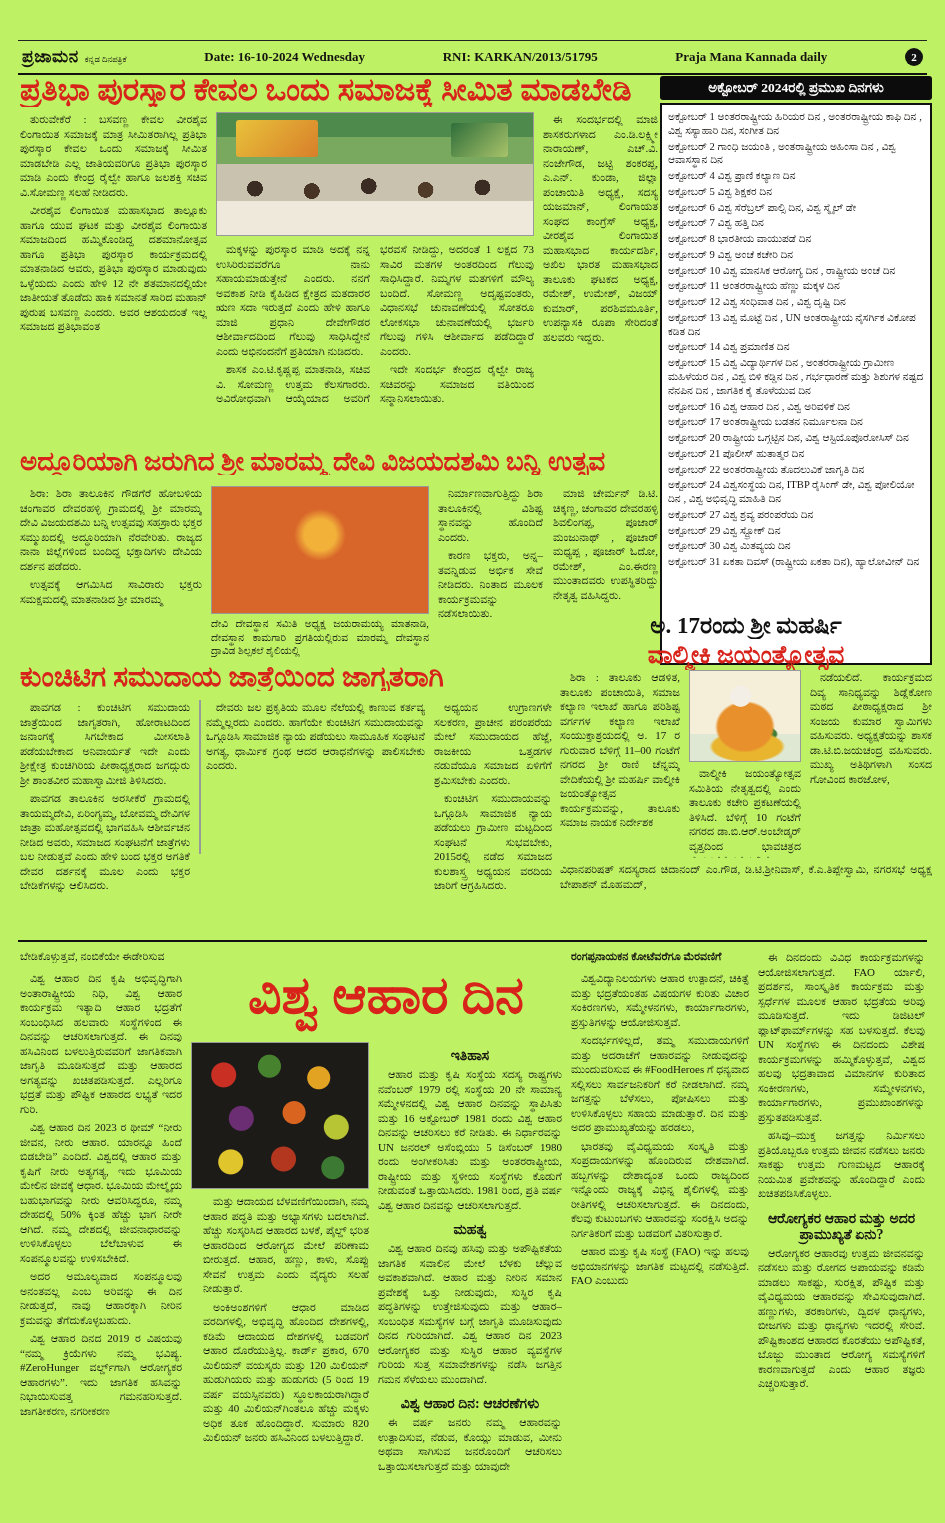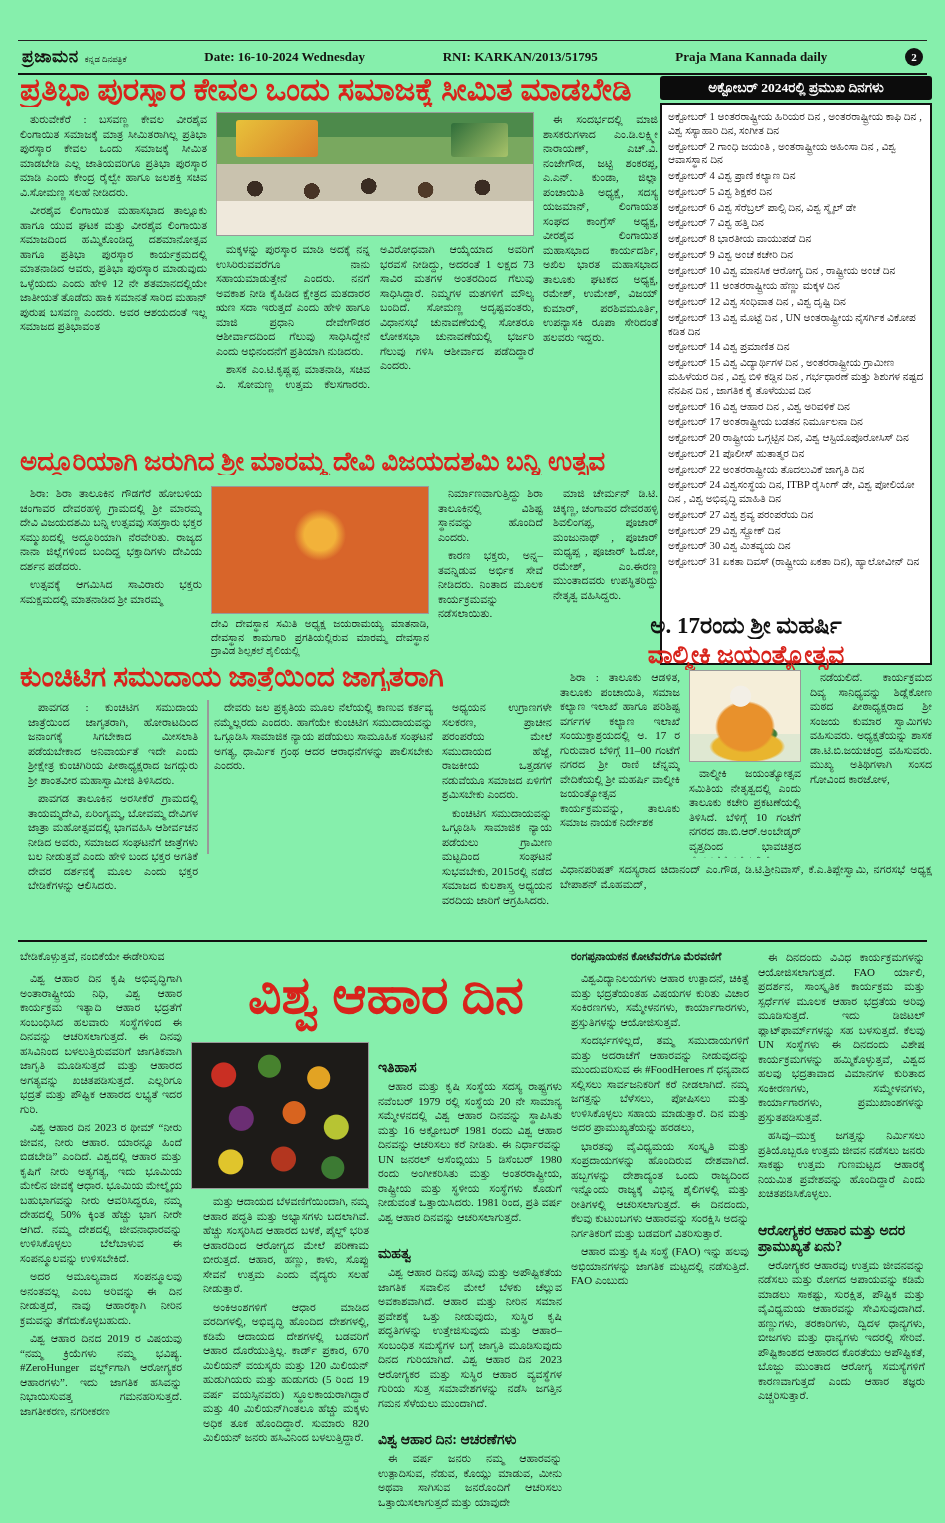--- a/index.html
+++ b/index.html
@@ -1,16 +1,16 @@
 <!DOCTYPE html>
 <html style="--red: #d8231b;"><head>
 <meta charset="utf-8">
 <style>
   html,body{margin:0;padding:0;background:#e8e8e4;}
-  .page{position:relative;width:945px;height:1523px;background:#86efac;margin:0 auto;
+  .page{position:relative;width:945px;height:1523px;background:#bef264;margin:0 auto;
         font-family:"Liberation Serif","DejaVu Serif",serif;color:#151310;overflow:hidden;}
   
   .hdr{position:absolute;top:40px;left:18px;right:18px;height:32px;
        border-top:1px solid #222;border-bottom:2px solid #111;
        display:flex;align-items:center;justify-content:space-between;padding:0 4px;}
   .logo-wrap{display:flex;align-items:baseline;gap:6px;}
   .logo{font-weight:bold;font-size:17px;letter-spacing:.5px;}
   .logo-sub{font-size:8.5px;}
   .hdr-item{font-weight:bold;font-size:13px;}
   .page-badge{width:18px;height:18px;border-radius:50%;background:#111;color:#fff;
@@ -22,21 +22,21 @@
   .h3{position:absolute;top:662px;left:20px;width:560px;font-size:28px;}
   .h4a{font-size:23px;font-weight:bold;color:#111;text-align:center;white-space:nowrap;overflow:hidden;}
   .h4b{font-size:25px;font-weight:bold;color:var(--red,#d8231b);text-align:center;white-space:nowrap;overflow:hidden;margin-top:2px;}
   .hfood{position:absolute;top:952px;left:196px;width:380px;height:88px;font-size:52px;
          display:flex;align-items:center;justify-content:center;}
   
   .txt{font-size:11px;line-height:1.32;text-align:justify;overflow:hidden;}
   .txt p{margin:0 0 4px 0;text-indent:10px;}
   .cols2{column-count:2;column-gap:10px;}
   .frag{font-size:11px;margin-bottom:8px;overflow:hidden;white-space:nowrap;}
-  .subhead{font-weight:bold;font-size:14px;margin:18px 0 3px 0;}
+  .subhead{font-weight:bold;font-size:14px;text-align:center;margin:6px 0 3px 0;}
   
   .abs{position:absolute;}
   .flexrow{display:flex;gap:9px;}
   
   .sidebar{position:absolute;top:76px;left:660px;width:272px;}
   .sb-title{background:#0c0c0c;color:#fff;font-weight:bold;font-size:13.5px;text-align:center;
             padding:4px 2px;border-radius:3px;white-space:nowrap;overflow:hidden;}
   .sb-box{border:2px solid #111;margin-top:3px;padding:5px 6px;height:548px;overflow:hidden;background:#fff;}
   .sb-box p{margin:0 0 2px 0;font-size:10.6px;line-height:1.3;}
   
@@ -105,20 +105,21 @@
 
       <p>ತುರುವೇಕೆರೆ : ಬಸವಣ್ಣ ಕೇವಲ ವೀರಶೈವ ಲಿಂಗಾಯಿತ ಸಮಾಜಕ್ಕೆ ಮಾತ್ರ ಸೀಮಿತರಾಗಿಲ್ಲ ಪ್ರತಿಭಾ ಪುರಸ್ಕಾರ ಕೇವಲ ಒಂದು ಸಮಾಜಕ್ಕೆ ಸೀಮಿತ ಮಾಡಬೇಡಿ ಎಲ್ಲ ಜಾತಿಯವರಿಗೂ ಪ್ರತಿಭಾ ಪುರಸ್ಕಾರ ಮಾಡಿ ಎಂದು ಕೇಂದ್ರ ರೈಲ್ವೇ ಹಾಗೂ ಜಲಶಕ್ತಿ ಸಚಿವ ವಿ.ಸೋಮಣ್ಣ ಸಲಹೆ ನೀಡಿದರು.</p>
           <p>ವೀರಶೈವ ಲಿಂಗಾಯಿತ ಮಹಾಸಭಾದ ತಾಲ್ಲೂಕು ಹಾಗೂ ಯುವ ಘಟಕ ಮತ್ತು ವೀರಶೈವ ಲಿಂಗಾಯಿತ ಸಮಾಜದಿಂದ ಹಮ್ಮಿಕೊಂಡಿದ್ದ ದಶಮಾನೋತ್ಸವ ಹಾಗೂ ಪ್ರತಿಭಾ ಪುರಸ್ಕಾರ ಕಾರ್ಯಕ್ರಮದಲ್ಲಿ ಮಾತನಾಡಿದ ಅವರು, ಪ್ರತಿಭಾ ಪುರಸ್ಕಾರ ಮಾಡುವುದು ಒಳ್ಳೆಯದು ಎಂದು ಹೇಳಿ 12 ನೇ ಶತಮಾನದಲ್ಲಿಯೇ ಜಾತೀಯತೆ ತೊಡೆದು ಹಾಕಿ ಸಮಾನತೆ ಸಾರಿದ ಮಹಾನ್ ಪುರುಷ ಬಸವಣ್ಣ ಎಂದರು. ಅವರ ಆಶಯದಂತೆ ಇಲ್ಲ ಸಮಾಜದ ಪ್ರತಿಭಾವಂತ</p>
         </div>
       <div style="width:318px;display:flex;flex-direction:column;gap:6px;height:100%;">
         <div class="photo ph-stage" style="height:122px;"></div>
         <div class="txt cols2" style="flex:1;">
 
         <p>ಮಕ್ಕಳನ್ನು ಪುರಸ್ಕಾರ ಮಾಡಿ ಅದಕ್ಕೆ ನನ್ನ ಉಸಿರಿರುವವರೆಗೂ ನಾನು ಸಹಾಯಮಾಡುತ್ತೇನೆ ಎಂದರು. ನನಗೆ ಅವಕಾಶ ನೀಡಿ ಕೈಹಿಡಿದ ಕ್ಷೇತ್ರದ ಮತದಾರರ ಋಣ ಸದಾ ಇರುತ್ತದೆ ಎಂದು ಹೇಳಿ ಹಾಗೂ ಮಾಜಿ ಪ್ರಧಾನಿ ದೇವೇಗೌಡರ ಆಶೀರ್ವಾದದಿಂದ ಗೆಲುವು ಸಾಧಿಸಿದ್ದೇನೆ ಎಂದು ಅಭಿನಂದನೆಗೆ ಪ್ರತಿಯಾಗಿ ನುಡಿದರು.</p>
             <p>ಶಾಸಕ ಎಂ.ಟಿ.ಕೃಷ್ಣಪ್ಪ ಮಾತನಾಡಿ, ಸಚಿವ ವಿ. ಸೋಮಣ್ಣ ಉತ್ತಮ ಕೆಲಸಗಾರರು. ಅವಿರೋಧವಾಗಿ ಆಯ್ಕೆಯಾದ ಅವರಿಗೆ ಭರವಸೆ ನೀಡಿದ್ದು, ಅದರಂತೆ 1 ಲಕ್ಷದ 73 ಸಾವಿರ ಮತಗಳ ಅಂತರದಿಂದ ಗೆಲುವು ಸಾಧಿಸಿದ್ದಾರೆ. ನಿಮ್ಮಗಳ ಮತಗಳಿಗೆ ಮೌಲ್ಯ ಬಂದಿದೆ. ಸೋಮಣ್ಣ ಅದೃಷ್ಟವಂತರು, ವಿಧಾನಸಭೆ ಚುನಾವಣೆಯಲ್ಲಿ ಸೋತರೂ ಲೋಕಸಭಾ ಚುನಾವಣೆಯಲ್ಲಿ ಭರ್ಜರಿ ಗೆಲುವು ಗಳಿಸಿ ಆಶೀರ್ವಾದ ಪಡೆದಿದ್ದಾರೆ ಎಂದರು.</p>
+            <p>ಇದೇ ಸಂದರ್ಭ ಕೇಂದ್ರದ ರೈಲ್ವೇ ರಾಜ್ಯ ಸಚಿವರನ್ನು ಸಮಾಜದ ವತಿಯಿಂದ ಸನ್ಮಾನಿಸಲಾಯಿತು.</p>
           </div>
       </div>
       <div class="txt" style="flex:1;height:100%;">
 
       <p>ಈ ಸಂದರ್ಭದಲ್ಲಿ ಮಾಜಿ ಶಾಸಕರುಗಳಾದ ಎಂ.ಡಿ.ಲಕ್ಷ್ಮೀ ನಾರಾಯಣ್, ಎಚ್.ವಿ. ನಂಜೇಗೌಡ, ಜಟ್ಟಿ ಶಂಕರಪ್ಪ, ಎ.ಎನ್. ಕುಂಡಾ, ಜಿಲ್ಲಾ ಪಂಚಾಯಿತಿ ಅಧ್ಯಕ್ಷೆ, ಸದಸ್ಯ ಯಜಮಾನ್, ಲಿಂಗಾಯತ ಸಂಘದ ಕಾಂಗ್ರೆಸ್ ಅಧ್ಯಕ್ಷ, ವೀರಶೈವ ಲಿಂಗಾಯಿತ ಮಹಾಸಭಾದ ಕಾರ್ಯದರ್ಶಿ, ಅಖಿಲ ಭಾರತ ಮಹಾಸಭಾದ ತಾಲೂಕು ಘಟಕದ ಅಧ್ಯಕ್ಷ, ರಮೇಶ್, ಉಮೇಶ್, ವಿಜಯ್ ಕುಮಾರ್, ಪರಶಿವಮೂರ್ತಿ, ಉಪನ್ಯಾಸಕಿ ರೂಪಾ ಸೇರಿದಂತೆ ಹಲವರು ಇದ್ದರು.</p>
         </div>
     </div>
   </div>
 
   <div class="sidebar">
@@ -169,21 +170,21 @@
       <p>ನಿರ್ಮಾಣವಾಗುತ್ತಿದ್ದು ಶಿರಾ ತಾಲೂಕಿನಲ್ಲಿ ವಿಶಿಷ್ಟ ಸ್ಥಾನವನ್ನು ಹೊಂದಿದೆ ಎಂದರು.</p>
           <p>ಕಾರಣ ಭಕ್ತರು, ಅನ್ನ–ತವನ್ನಿಡುವ ಅರ್ಭಿಕ ಸೇವೆ ನೀಡಿದರು. ನಿಂತಾದ ಮೂಲಕ ಕಾರ್ಯಕ್ರಮವನ್ನು ನಡೆಸಲಾಯಿತು.</p>
           <p>ಮಾಜಿ ಚೇರ್ಮನ್ ಡಿ.ಟಿ. ಚಿಕ್ಕಣ್ಣ, ಚಂಗಾವರ ದೇವರಹಳ್ಳಿ ಶಿವಲಿಂಗಪ್ಪ, ಪೂಜಾರ್ ಮಂಜುನಾಥ್ , ಪೂಜಾರ್ ಮಧ್ಯಪ್ಪ , ಪೂಜಾರ್ ಓದೋ, ರಮೇಶ್, ಎಂ.ಈರಣ್ಣ ಮುಂತಾದವರು ಉಪಸ್ಥಿತರಿದ್ದು ನೇತೃತ್ವ ವಹಿಸಿದ್ದರು.</p>
         </div>
     </div>
   </div>
 
   <div class="h3 red-head">ಕುಂಚಿಟಿಗ ಸಮುದಾಯ ಜಾತ್ರೆಯಿಂದ ಜಾಗೃತರಾಗಿ</div>
   <div class="abs" style="top:700px;left:20px;width:532px;height:238px;">
     <div class="flexrow" style="height:100%;">
-      <div class="txt" style="width:170px;height:100%;margin-left:8px;">
+      <div class="txt" style="width:170px;height:100%;">
 
       <p>ಪಾವಗಡ : ಕುಂಚಿಟಿಗ ಸಮುದಾಯ ಜಾತ್ರೆಯಿಂದ ಜಾಗೃತರಾಗಿ, ಹೋರಾಟದಿಂದ ಜನಾಂಗಕ್ಕೆ ಸಿಗಬೇಕಾದ ಮೀಸಲಾತಿ ಪಡೆಯಬೇಕಾದ ಅನಿವಾರ್ಯತೆ ಇದೇ ಎಂದು ಶ್ರೀಕ್ಷೇತ್ರ ಕುಂಚಿಗಿರಿಯ ಪೀಠಾಧ್ಯಕ್ಷರಾದ ಜಗದ್ಗುರು ಶ್ರೀ ಶಾಂತವೀರ ಮಹಾಸ್ವಾಮೀಜಿ ತಿಳಿಸಿದರು.</p>
           <p>ಪಾವಗಡ ತಾಲೂಕಿನ ಅರಸೀಕೆರೆ ಗ್ರಾಮದಲ್ಲಿ ತಾಯಮ್ಮದೇವಿ, ಏರಿಂಗ್ಯಮ್ಮ, ಬೋವಮ್ಮ ದೇವಿಗಳ ಜಾತ್ರಾ ಮಹೋತ್ಸವದಲ್ಲಿ ಭಾಗವಹಿಸಿ ಆಶೀರ್ವಚನ ನೀಡಿದ ಅವರು, ಸಮಾಜದ ಸಂಘಟನೆಗೆ ಜಾತ್ರೆಗಳು ಬಲ ನೀಡುತ್ತವೆ ಎಂದು ಹೇಳಿ ಬಂದ ಭಕ್ತರ ಅಗತಿಕೆ ದೇವರ ದರ್ಶನಕ್ಕೆ ಮೂಲ ಎಂದು ಭಕ್ತರ ಬೇಡಿಕೆಗಳನ್ನು ಆಲಿಸಿದರು.</p>
         </div>
       <div style="width:226px;display:flex;flex-direction:row;gap:5px;height:100%;">
         <div class="photo ph-jatre" style="height:152px;"></div>
         <div class="txt" style="flex:1;">
 
         <p>ದೇವರು ಜಲ ಪ್ರಕೃತಿಯ ಮೂಲ ನೆಲೆಯಲ್ಲಿ ಕಾಣುವ ಕರ್ತವ್ಯ ನಮ್ಮೆಲ್ಲರದು ಎಂದರು. ಹಾಗೆಯೇ ಕುಂಚಿಟಿಗ ಸಮುದಾಯವನ್ನು ಒಗ್ಗೂಡಿಸಿ ಸಾಮಾಜಿಕ ನ್ಯಾಯ ಪಡೆಯಲು ಸಾಮೂಹಿಕ ಸಂಘಟನೆ ಅಗತ್ಯ, ಧಾರ್ಮಿಕ ಗ್ರಂಥ ಆದರ ಆರಾಧನೆಗಳನ್ನು ಪಾಲಿಸಬೇಕು ಎಂದರು.</p>
           </div>

